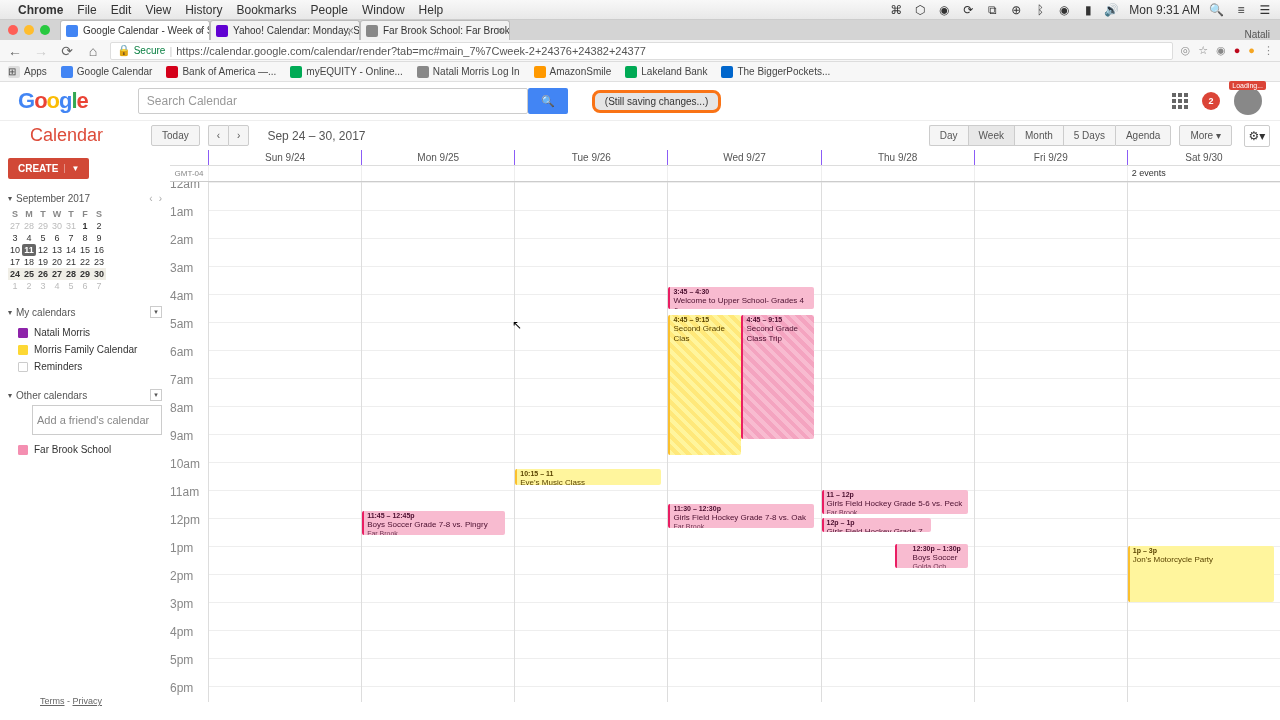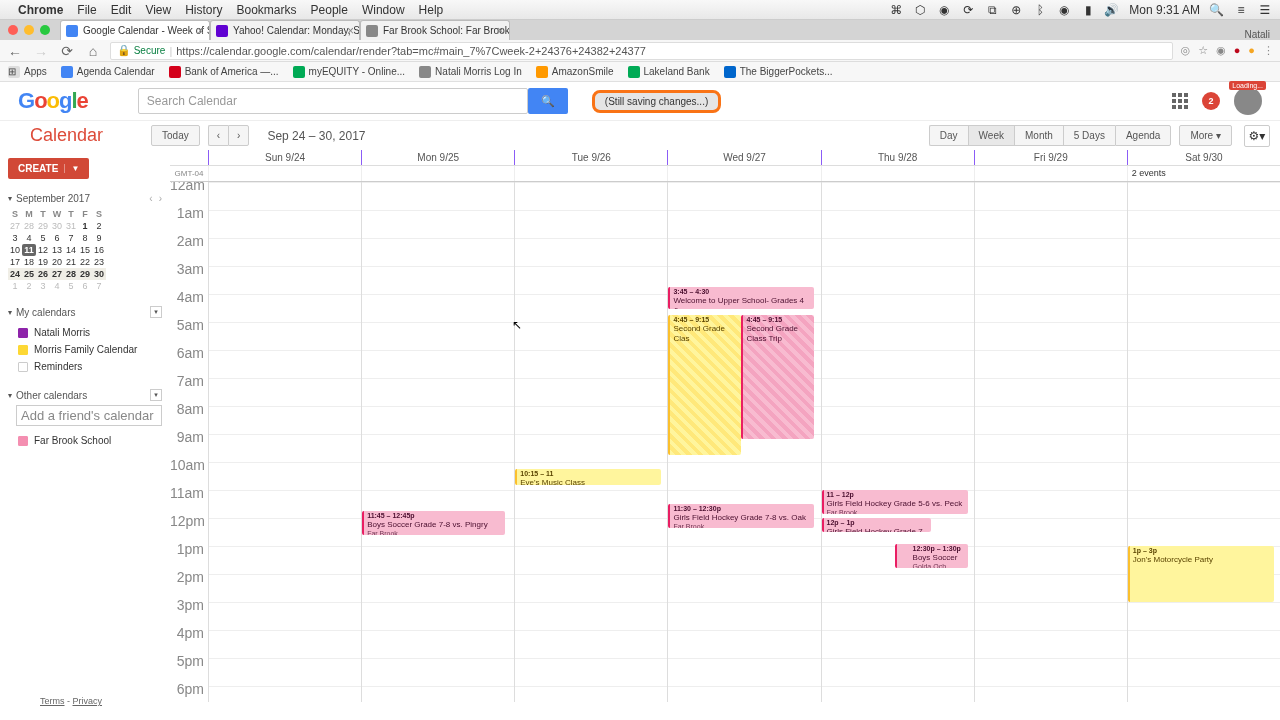--- a/index.html
+++ b/index.html
@@ -85,35 +85,35 @@
 .mini-grid .d.today { background: #666; color: #fff; border-radius: 2px; font-weight: bold; }
 .mini-grid .d.wk { background: #f0eee6; }
 
 .cal-section { margin-top: 14px; }
 .cal-sec-head { display: flex; align-items: center; font-size: 10px; color: #555; cursor: pointer; }
 .cal-sec-head .tri { margin-right: 4px; font-size: 8px; }
 .cal-sec-head .drop { margin-left: auto; border: 1px solid #ccc; width: 12px; height: 12px; display: flex; align-items: center; justify-content: center; font-size: 7px; }
 .cal-list { margin-top: 6px; }
 .cal-item { display: flex; align-items: center; font-size: 10px; padding: 3px 0 3px 10px; cursor: pointer; }
 .cal-swatch { width: 10px; height: 10px; margin-right: 6px; border-radius: 1px; }
-.add-friend { border: 1px solid #ccc; font-size: 13px; padding: 2px 4px; margin: 4px 0 4px 8px; color: #888; }
+.add-friend { border: 1px solid #ccc; font-size: 11px; padding: 8px 4px; margin: 4px 0 4px 24px; color: #888; }
 
 .footer-links { position: absolute; bottom: 4px; left: 40px; font-size: 9px; color: #666; }
 .footer-links a { color: #666; text-decoration: underline; }
 
 
 .cal-grid { flex: 1; position: relative; }
 .day-headers { display: flex; height: 16px; border-bottom: 1px solid #ddd; }
 .gmt-col { width: 38px; font-size: 8px; color: #888; text-align: center; padding-top: 3px; }
 .day-head { flex: 1; text-align: center; font-size: 10px; color: #555; padding-top: 2px; border-left: 1px solid #8b5cf6; }
 .allday-row { display: flex; height: 16px; border-bottom: 1px solid #ccc; }
 .allday-cell { flex: 1; border-left: 1px solid #eee; font-size: 9px; padding: 2px 4px; }
 .time-body { display: flex; height: 520px; overflow: hidden; position: relative; }
 .time-col { width: 38px; }
-.time-label { height: 28px; text-align: right; padding-right: 4px; font-size: 14px; color: #888; position: relative; top: -5px; }
+.time-label { height: 28px; padding-right: 4px; font-size: 12px; color: #888; position: relative; top: -5px; }
 .days-area { flex: 1; display: flex; position: relative; }
 .day-col { flex: 1; border-left: 1px solid #ddd; position: relative; }
 .hour-line { position: absolute; left: 0; right: 0; border-top: 1px solid #eee; }
 
 .event { position: absolute; font-size: 8px; padding: 1px 3px; border-radius: 2px; overflow: hidden; line-height: 1.2; }
 .event .time { font-weight: bold; font-size: 7px; }
 .event .title { font-size: 8px; }
 .event .loc { font-size: 7px; opacity: 0.8; }
 .ev-pink { background: #f8bbd0; border-left: 2px solid #e91e63; color: #4a0e2e; }
 .ev-yellow { background: #fff59d; border-left: 2px solid #fbc02d; color: #5a4400; }
@@ -202,21 +202,21 @@
   </div>
 </div>
 
 <div class="bm-bar">
   <span class="bm-item">
       <span class="bm-icon" style="background:#ddd">⊞</span>
       <span>Apps</span>
     </span>
   <span class="bm-item">
       <span class="bm-icon" style="background:#4285f4"></span>
-      <span>Agenda Calendar</span>
+      <span>Google Calendar</span>
     </span>
   <span class="bm-item">
       <span class="bm-icon" style="background:#d4001a"></span>
       <span>Bank of America —...</span>
     </span>
   <span class="bm-item">
       <span class="bm-icon" style="background:#0a5"></span>
       <span>myEQUITY - Online...</span>
     </span>
   <span class="bm-item">

